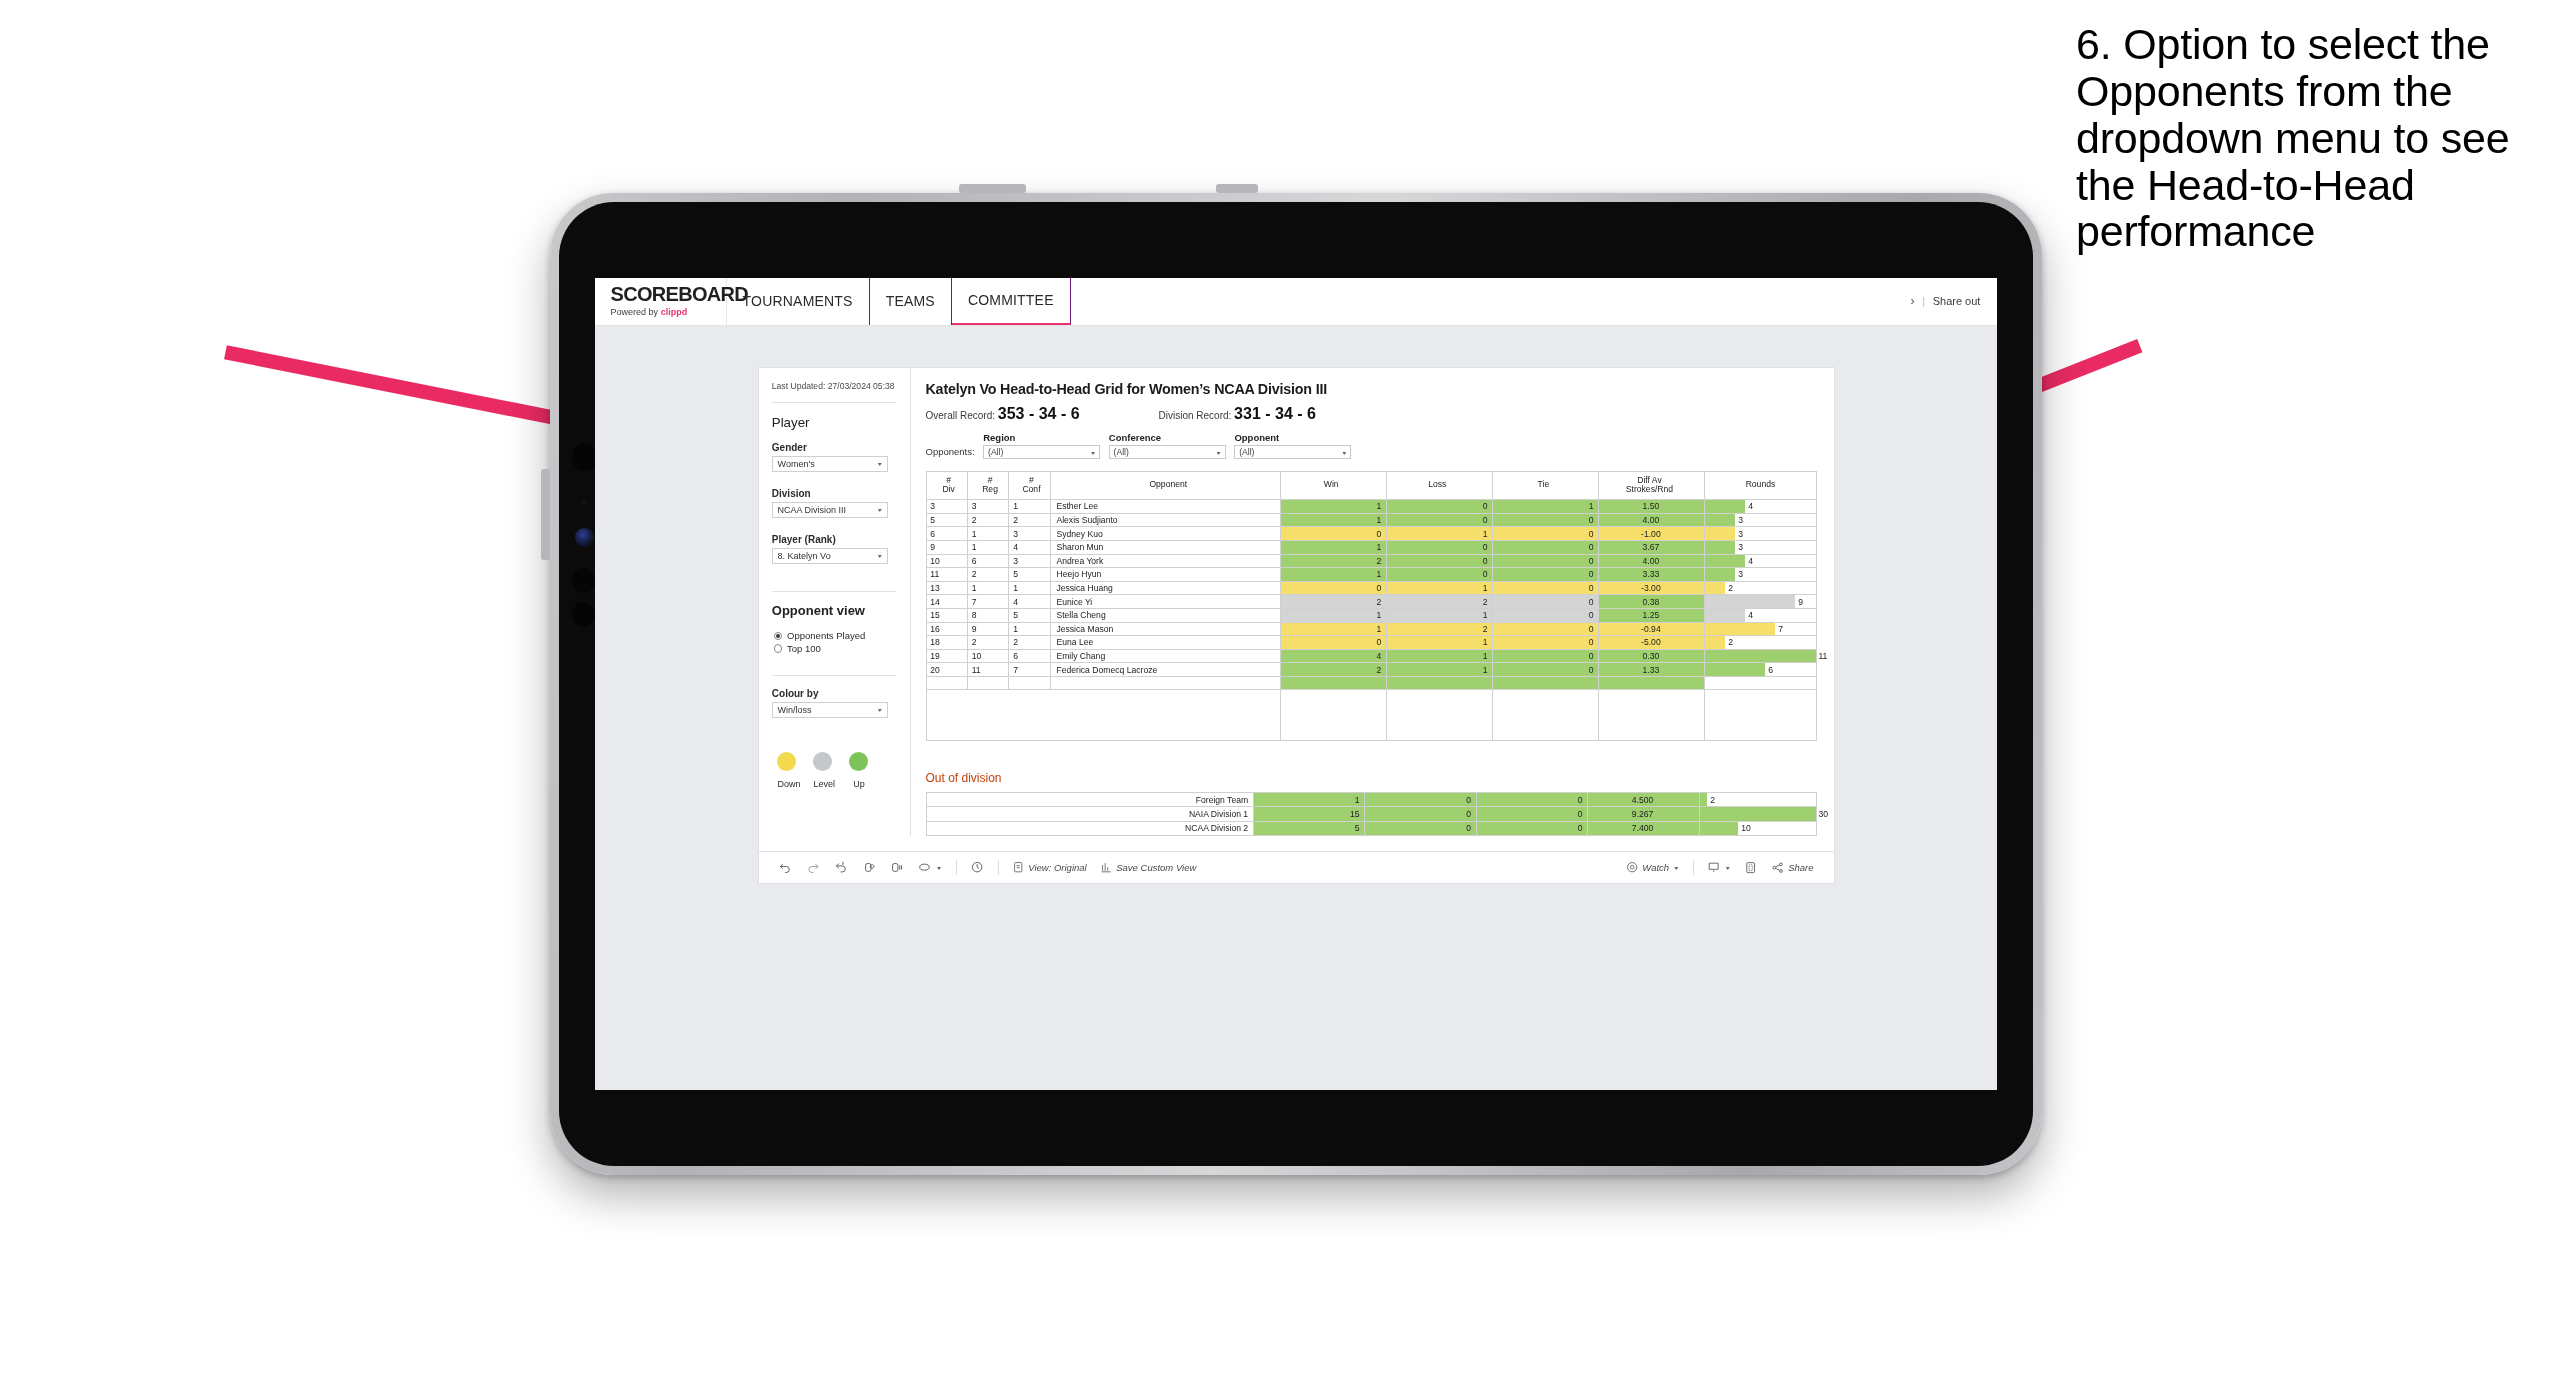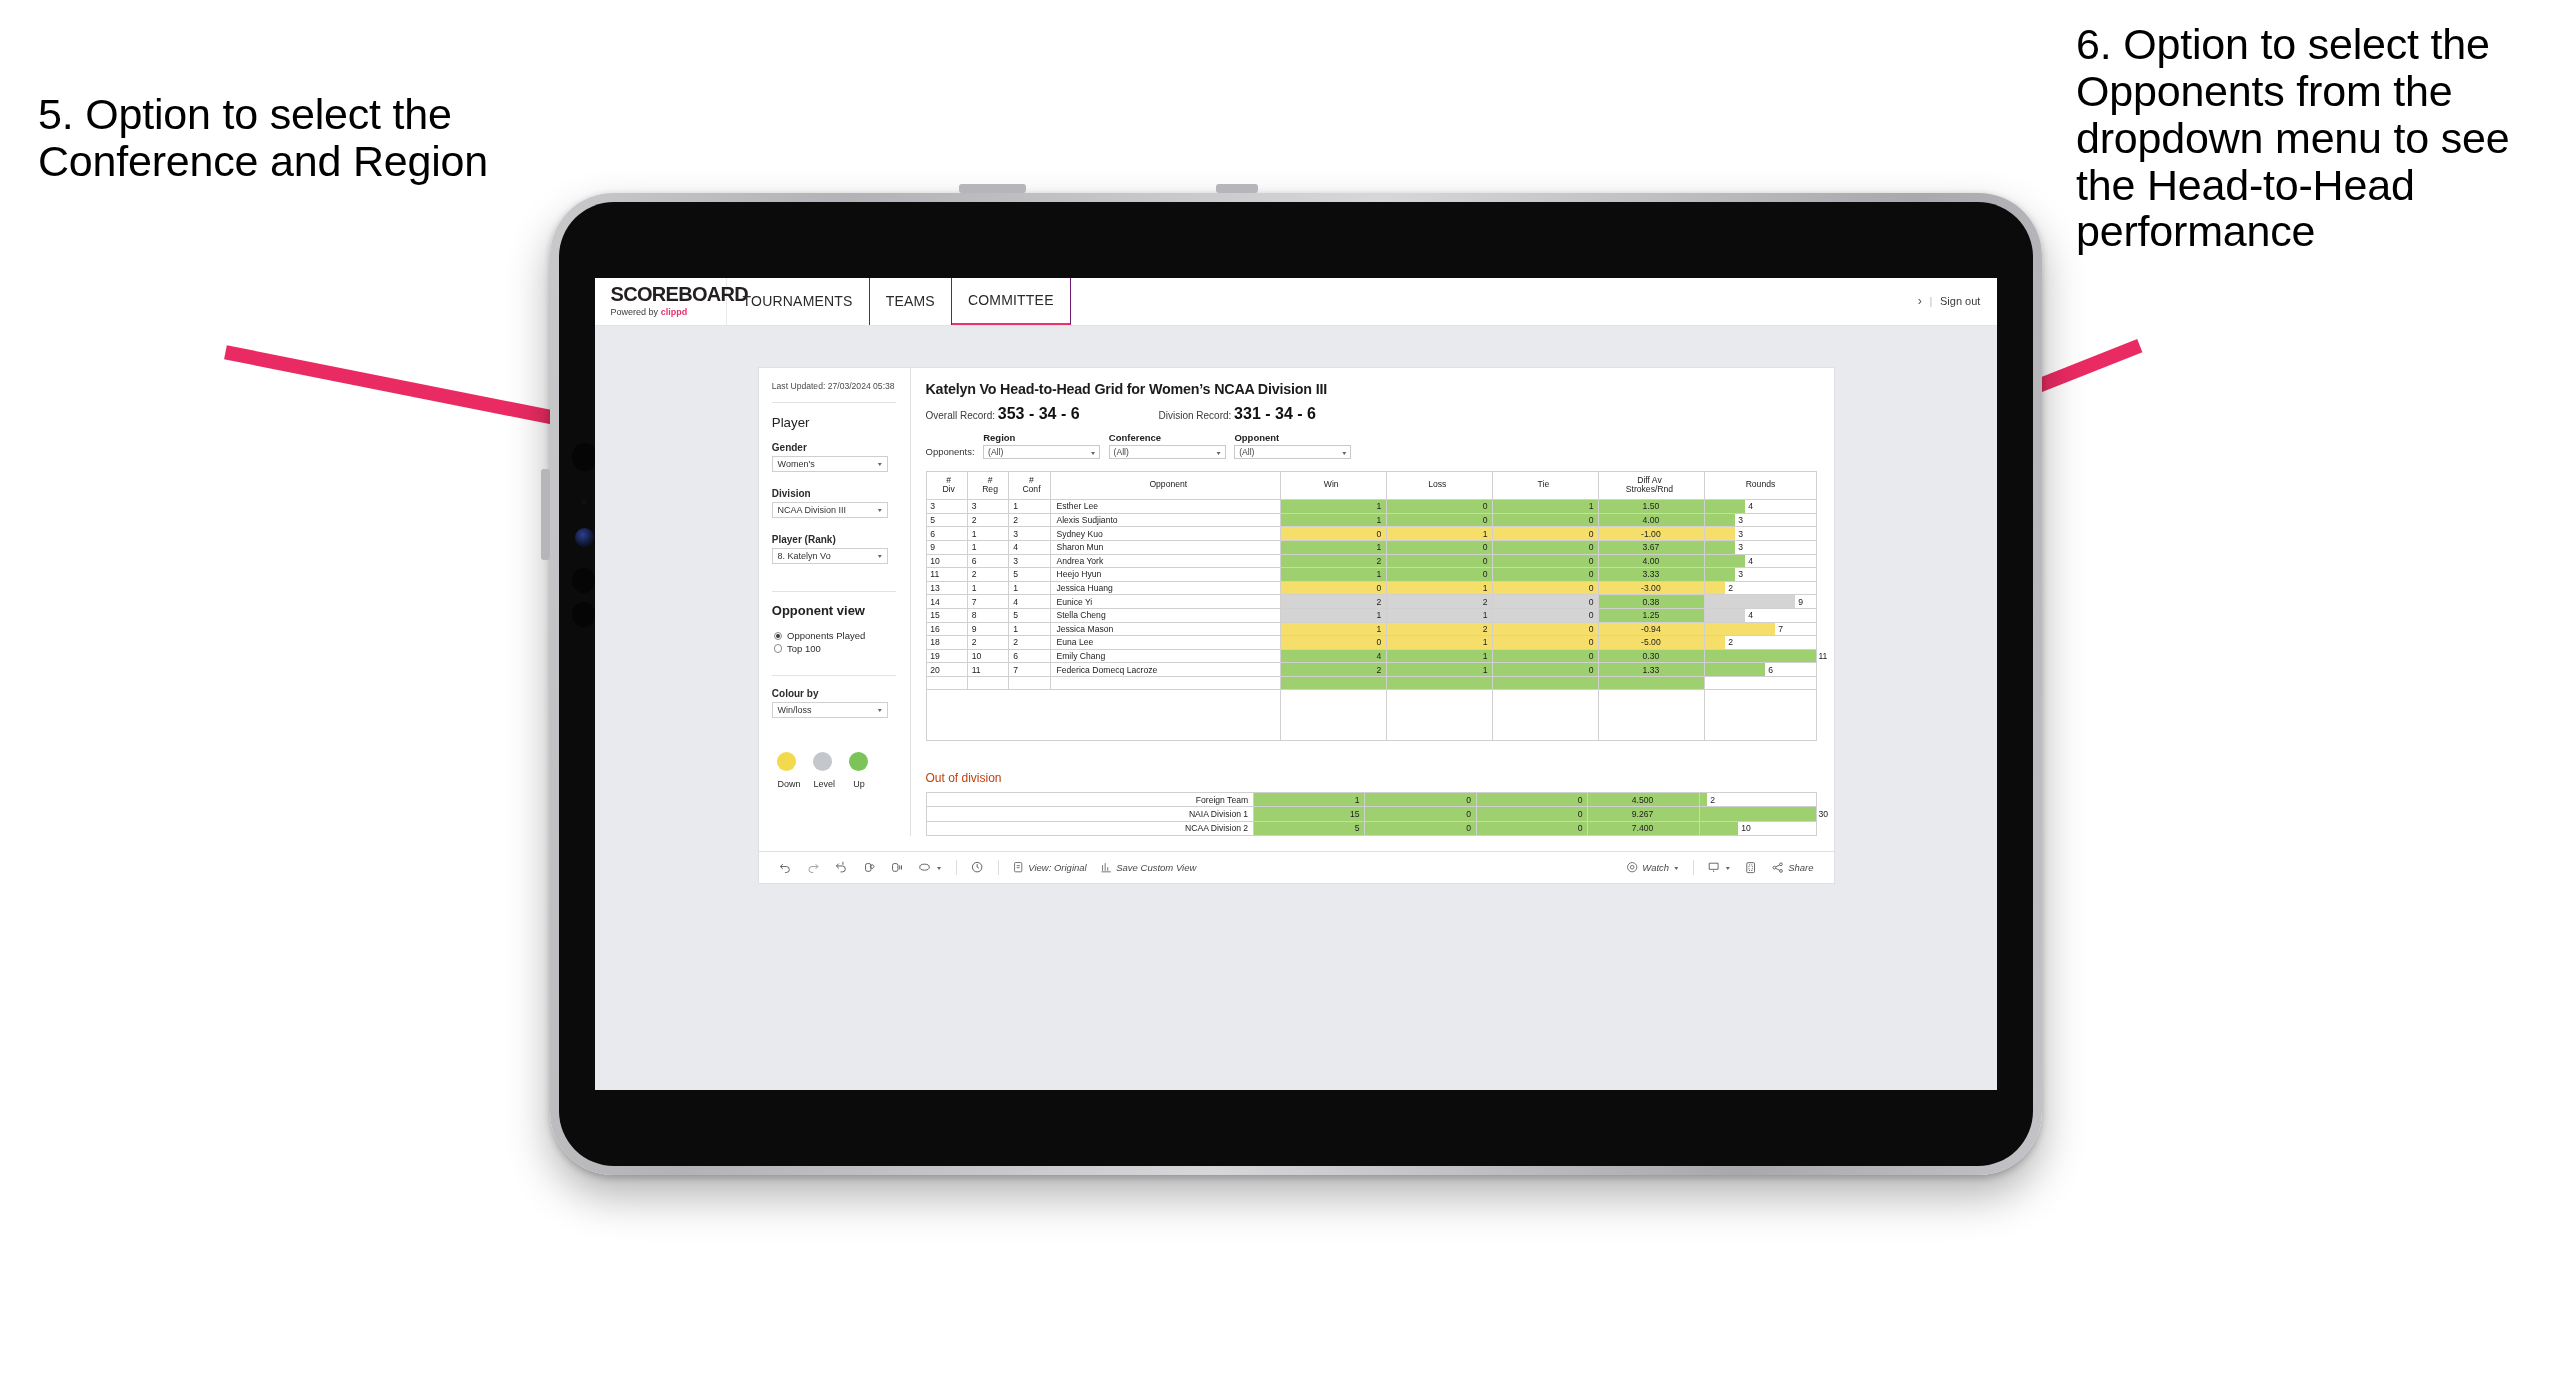--- a/index.html
+++ b/index.html
@@ -187,21 +187,20 @@
   .tb { display:flex; align-items:center; gap:3.8px; padding: 0 6.7px; cursor:pointer;font-style:italic; }
   .tb svg { display:block; }
   .tb-sep { width:1px; height:14.3px; background:#dcdcdc; margin: 0 6.7px; }
   #tb-spacer { flex: 1; }
 </style>
 </head>
 <body>
 
 <div id="stage">
 
-  <div class="annot" id="annot-left">5. Option to select the Conference and Region</div>
   <div class="annot" id="annot-right">6. Option to select the Opponents from the dropdown menu to see the Head-to-Head performance</div>
 
   <svg class="arrow" id="arrow-left" style="left:219px; top:338px;" width="885" height="209" viewBox="0 0 930 220">
     <defs>
       <marker id="ah1" markerWidth="5" markerHeight="5" refX="2.6" refY="2.5" orient="auto">
         <path d="M0,0 L5,2.5 L0,5 z" fill="#ea2b63"></path>
       </marker>
     </defs>
     <line x1="6" y1="15" x2="885" y2="190" stroke="#ea2b63" stroke-width="15" marker-end="url(#ah1)"></line>
   </svg>
@@ -234,21 +233,21 @@
             <div id="brand-title">SCOREBOARD</div>
             <div id="brand-sub"><span>Powered by </span><span class="clippd">clippd</span></div>
           </div>
           <div class="navitem">TOURNAMENTS</div>
           <div class="navitem">TEAMS</div>
           <div class="navitem active">COMMITTEE</div>
           <div id="topnav-spacer"></div>
           <div id="signout-wrap">
             <span id="kebab">›</span>
             <span class="vsep">|</span>
-            <span>Sign out</span>
+            <span>Share out</span>
           </div>
         </div>
 
 
         <div id="viz-outer">
           <div id="viz">
             <div id="viz-body">
 
               <div id="rail">
                 <div id="last-updated">Last Updated: 27/03/2024 05:38</div>

